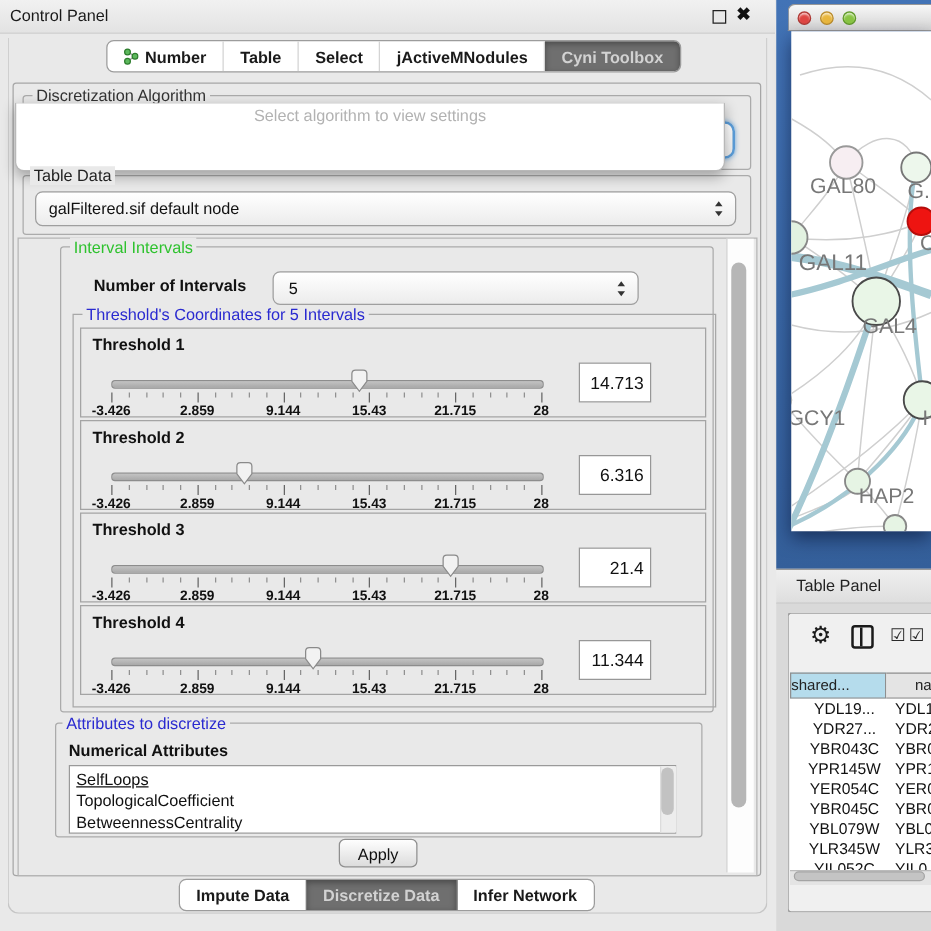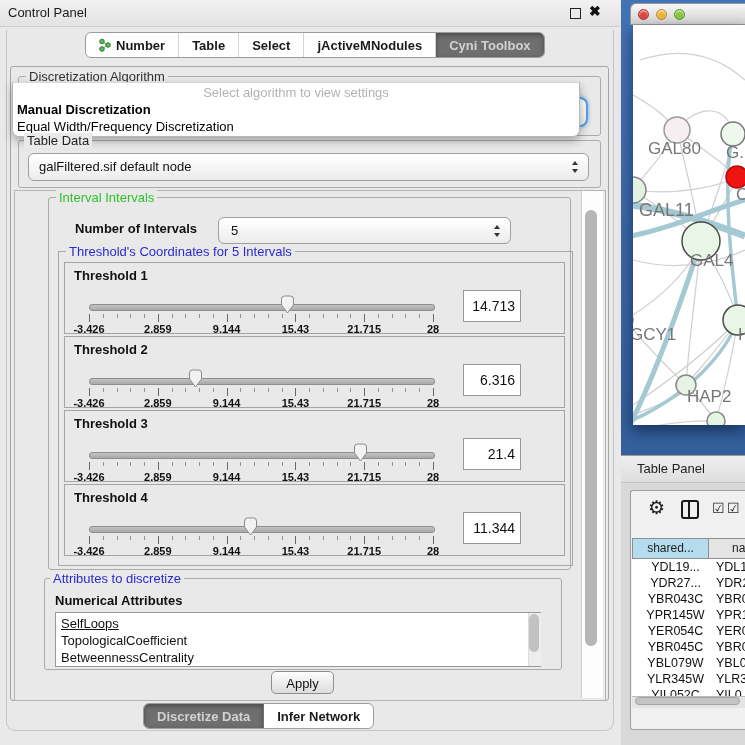--- a/index.html
+++ b/index.html
@@ -92,21 +92,21 @@
   .tp-title{left:637px;top:461px;font-size:13px;color:#222;}
   .tp-body{left:621px;top:483px;width:124px;height:262px;background:#d9d9d9;}
   .tp-panel{left:630px;top:490px;width:115px;height:240px;background:#f0f0f0;border:1px solid #9f9f9f;border-right:none;border-radius:3px 0 0 3px;box-sizing:border-box;}
   .gear-icon{left:648px;top:496px;font-size:19px;color:#1a1a1a;}
   .col-icon{left:681px;top:500px;width:14px;height:15px;border:2px solid #1a1a1a;border-radius:3px;}
   .col-icon::after{content:"";position:absolute;left:5px;top:0;width:0;height:15px;border-left:2px solid #1a1a1a;}
   .cb-icon{font-size:14px;color:#2a2a2a;top:500px;}
   .cb-icon.c1{left:712px;}
   .cb-icon.c2{left:727px;}
   .tbl-header{left:632px;top:538px;width:113px;height:21px;display:flex;font-size:12px;color:#222;}
-  .tbl-col1{width:77px;background:#b5dcec;border:1px solid #8f8f8f;text-align:center;line-height:19px;box-sizing:border-box;overflow:hidden;white-space:nowrap;}
+  .tbl-col1{width:77px;background:#b5dcec;border:1px solid #8f8f8f;text-align:left;line-height:19px;box-sizing:border-box;overflow:hidden;white-space:nowrap;}
   .tbl-col2{flex:1;background:#e4e4e4;border-top:1px solid #8f8f8f;border-bottom:1px solid #8f8f8f;line-height:19px;padding-left:23px;overflow:hidden;white-space:nowrap;}
   .tbl-rows{left:632px;top:559px;width:113px;height:144px;background:#fff;overflow:hidden;}
   .tbl-row{display:flex;height:16px;line-height:16px;font-size:12.5px;color:#111;}
   .tbl-c1{width:77px;padding-left:10px;box-sizing:border-box;white-space:nowrap;overflow:hidden;text-align:center;}
   .tbl-c2{flex:1;padding-left:7px;white-space:nowrap;overflow:hidden;}
   .hscroll{left:632px;top:696px;width:113px;height:11px;background:#e4e4e4;border-top:1px solid #bbb;}
   .hscroll-thumb{left:635px;top:697px;width:105px;height:8px;background:#c4c4c4;border:1px solid #a4a4a4;border-radius:4px;box-sizing:border-box;}
 </style>
 </head>
 <body>
@@ -147,24 +147,20 @@
   <div class="abs outer-box"></div>
 
   <div class="abs group algo-group"></div>
   <div class="abs group-label algo-label">Discretization Algorithm</div>
   <div class="abs combo algo-combo">
     <div class="stepper"></div>
   </div>
 
   <div class="abs popup">
     <div class="popup-placeholder">Select algorithm to view settings</div>
-    <div id="popup-options">
-        <div class="popup-item bold">Manual Discretization</div>
-        <div class="popup-item">Equal Width/Frequency Discretization</div>
-      </div>
   </div>
 
   <div class="abs group td-group"></div>
   <div class="abs group-label td-label">Table Data</div>
   <div class="abs combo td-combo">
     <span class="txt">galFiltered.sif default node</span>
     <div class="stepper"></div>
   </div>
 
   <div class="abs content-box"></div>
@@ -367,20 +363,23 @@
       <div class="attr-item">SelfLoops</div>
       <div class="attr-item">TopologicalCoefficient</div>
       <div class="attr-item">BetweennessCentrality</div>
     </div>
   <div class="abs attr-scroll-track"></div>
   <div class="abs attr-scroll-thumb"></div>
 
   <button class="abs apply-btn">Apply</button>
 
   <div class="abs tabbar" id="bottom-tabs">
+      <div class="tab-seg">
+        <span>Impute Data</span>
+      </div>
       <div class="tab-seg selected">
         <span>Discretize Data</span>
       </div>
       <div class="tab-seg">
         <span>Infer Network</span>
       </div>
     </div>
 
   <div class="abs net-window"></div>
   <div class="abs mac-titlebar">

